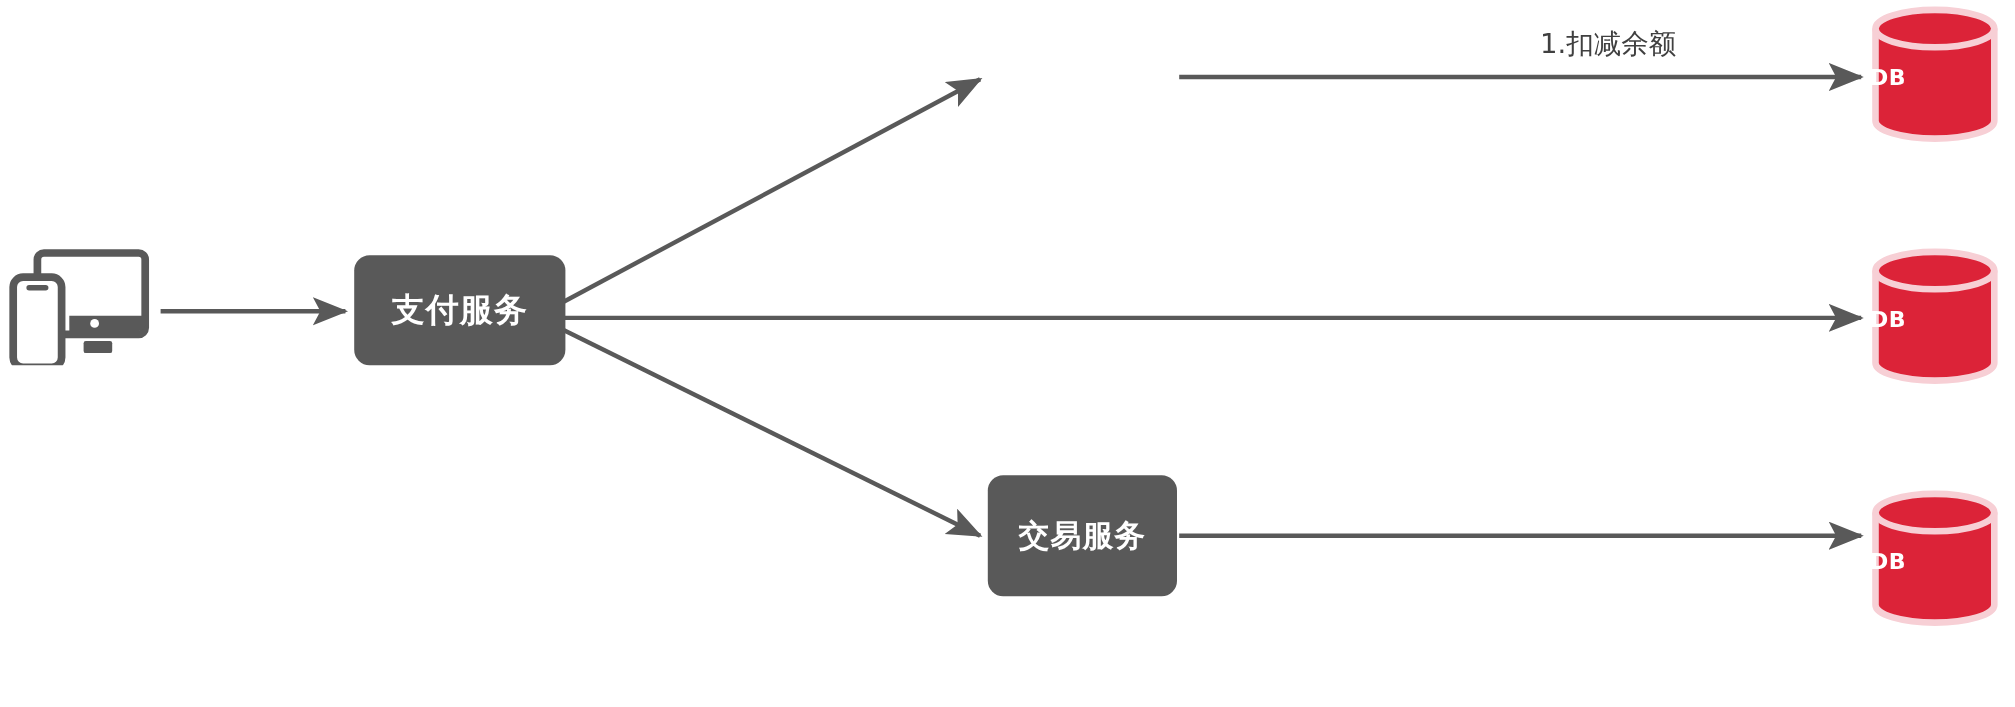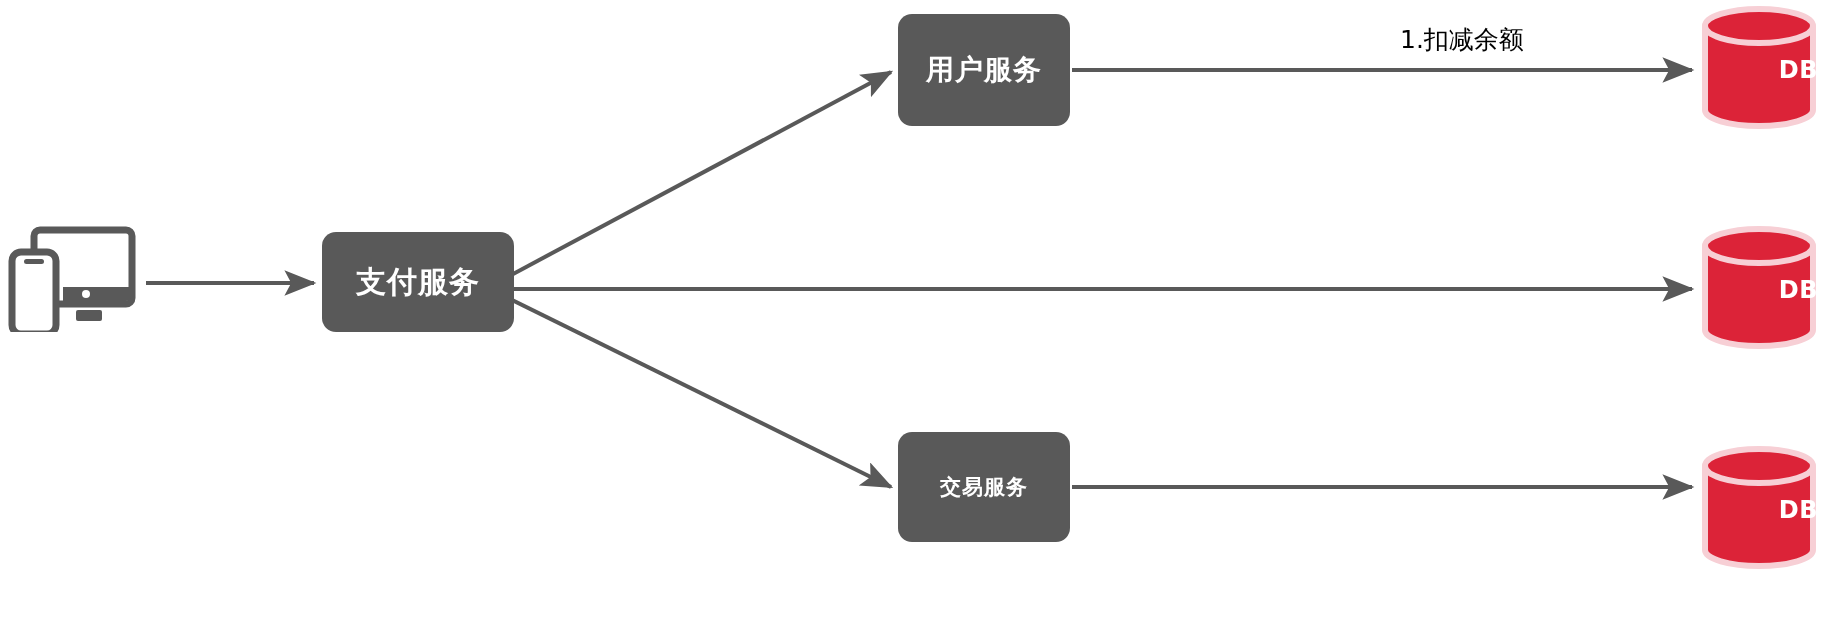--- a/index.html
+++ b/index.html
@@ -42,50 +42,50 @@
     white-space: nowrap;
     font-family: "DejaVu Sans", "Liberation Sans", sans-serif;
   }
 
   #box-payment   { left: 322px;  top: 232px; width: 192px; height: 100px; }
   #box-user      { left: 898px;  top: 14px;  width: 172px; height: 112px; }
   #box-trade     { left: 898px;  top: 432px; width: 172px; height: 110px; }
 
   #box-payment .service-label { font-size: 30px; }
   #box-user .service-label    { font-size: 28px; }
-  #box-trade .service-label   { font-size: 21px; }
+  #box-trade .service-label   { font-size: 28px; }
 
   
   .db-cylinder {
     position: absolute;
     width: 118px;
     height: 128px;
   }
   .db-cylinder .db-label {
     position: absolute;
     left: 0;
     right: 0;
     top: 50%;
     transform: translateY(-42%);
-    text-align: right;
+    text-align: left;
     color: #ffffff;
     font-weight: bold;
-    font-size: 24px;
+    font-size: 20px;
     letter-spacing: 0.5px;
     font-family: "DejaVu Sans", "Liberation Sans", sans-serif;
     pointer-events: none;
   }
   #db-user    { left: 1700px; top: 4px; }
   #db-trans   { left: 1700px; top: 224px; }
   #db-order   { left: 1700px; top: 444px; }
 
   
   .edge-label {
     position: absolute;
-    color: #000000;
+    color: #404040;
     font-size: 25px;
     white-space: nowrap;
     font-family: "DejaVu Sans", "Liberation Sans", sans-serif;
   }
   #label-1 { left: 1400px; top: 23px;  }
   #label-2 { left: 1374px; top: 241px; }
   #label-3 { left: 1379px; top: 438px; }
 
   
   #client-devices {
@@ -131,23 +131,20 @@
     <rect x="68" y="88" width="26" height="11" rx="2" fill="#595959"></rect>
 
     <rect x="4" y="30" width="44" height="82" rx="9" fill="#ffffff" stroke="#595959" stroke-width="7"></rect>
     <rect x="16" y="37" width="20" height="5" rx="2.5" fill="#595959"></rect>
   </svg>
 
   <div class="service-box" id="box-payment">
     <span class="service-label">支付服务</span>
   </div>
 
-  <div class="service-box" id="box-user">
-    <span class="service-label">用户服务</span>
-  </div>
 
   <div class="service-box" id="box-trade">
     <span class="service-label">交易服务</span>
   </div>
 
   <div class="db-cylinder" id="db-user">
     <svg viewBox="0 0 118 128" width="118" height="128">
       <path d="M5 22 h108 v84 a54 16 0 0 1 -108 0 z" fill="#DC2338"></path>
       <ellipse cx="59" cy="22" rx="54" ry="17" fill="#DC2338"></ellipse>
       <ellipse cx="59" cy="22" rx="54" ry="17" fill="none" stroke="#F7CFD5" stroke-width="6"></ellipse>

